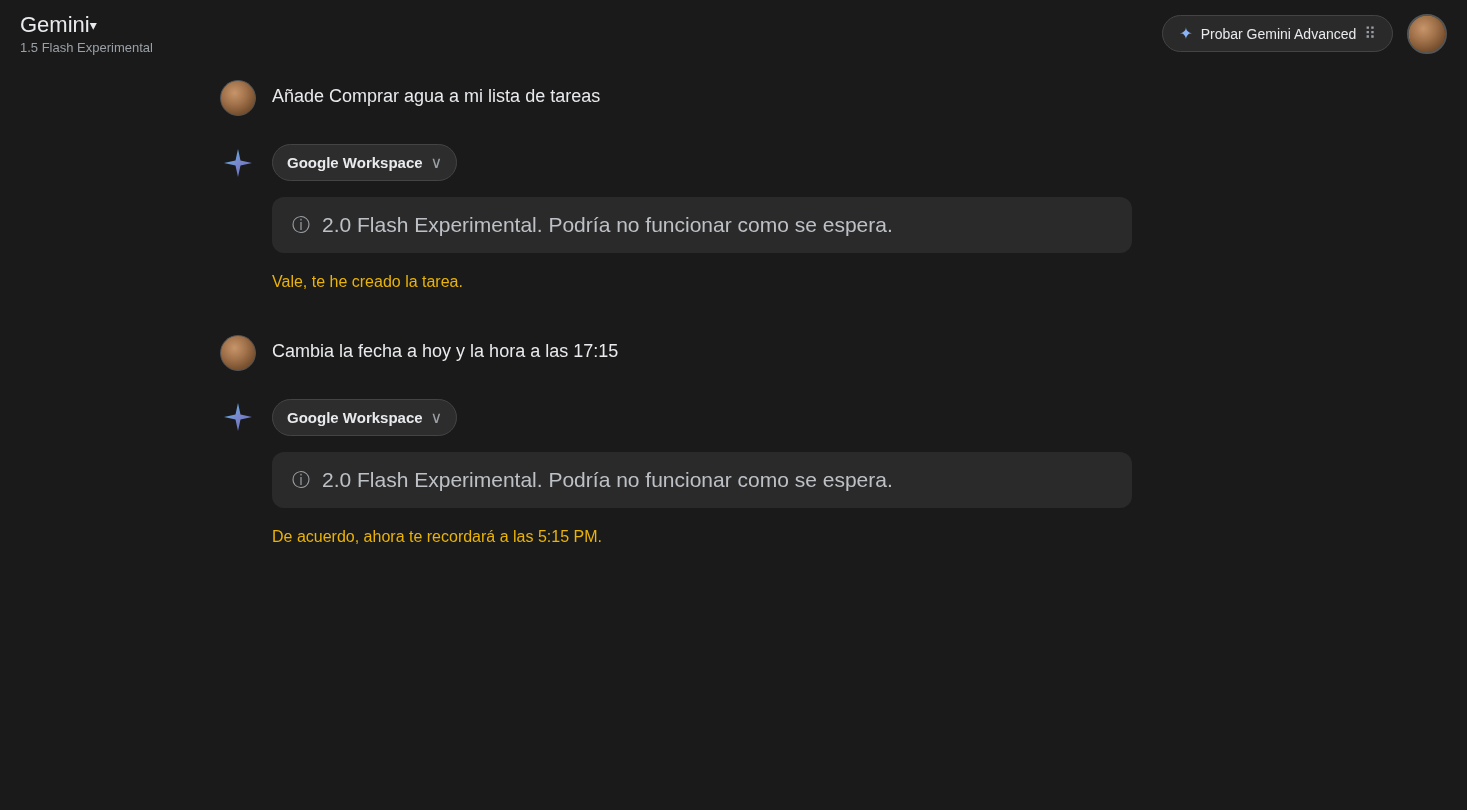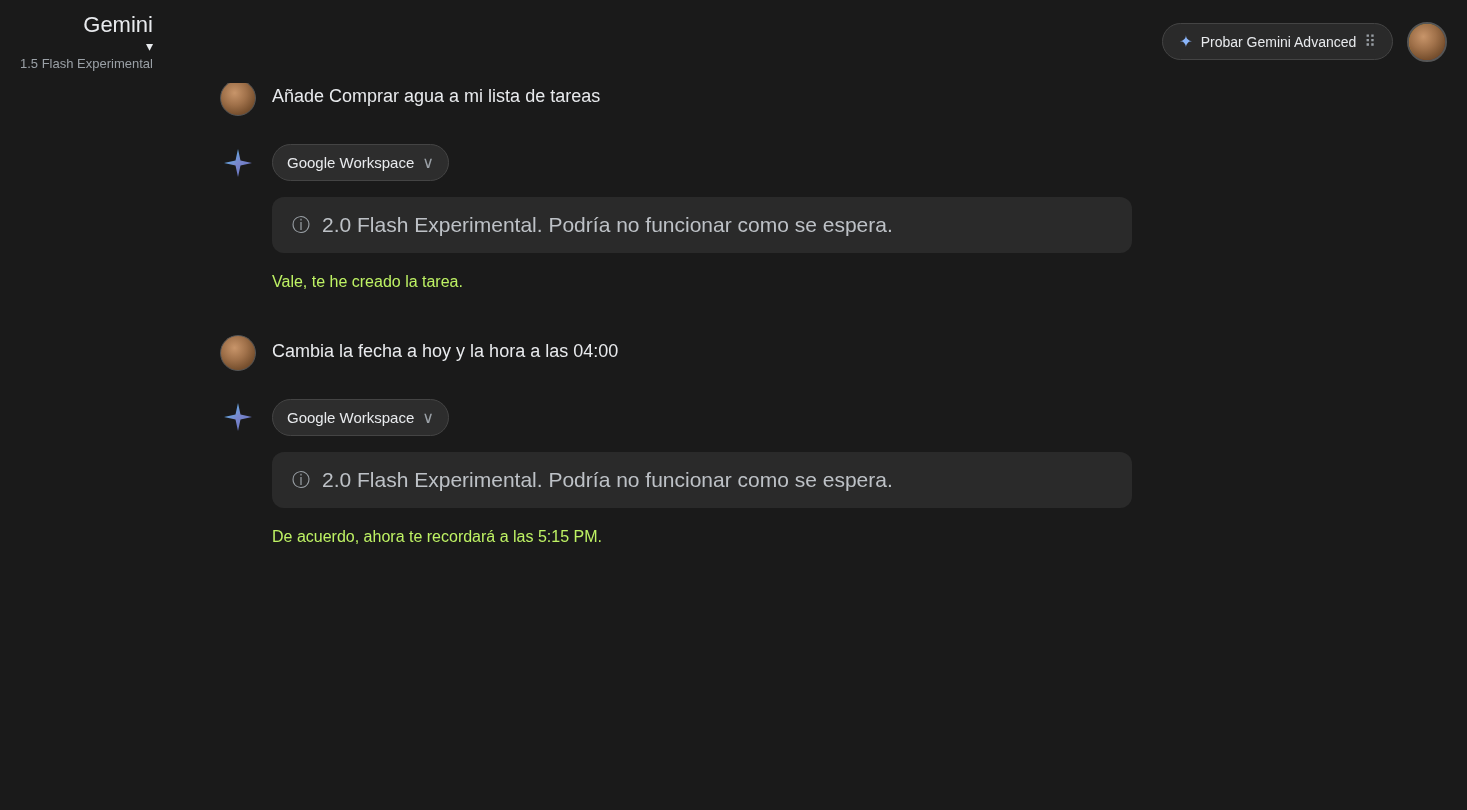--- a/index.html
+++ b/index.html
@@ -31,23 +31,22 @@
       z-index: 100;
     }
 
     .header-left {
       display: flex;
       flex-direction: column;
     }
 
     .header-title {
       display: flex;
-      align-items: flex-end;
+      align-items: center;
       gap: 0;
-      flex-direction: column;
     }
 
     .app-name {
       font-size: 22px;
       font-weight: 400;
       color: #e8eaed;
     }
 
     .dropdown-arrow {
       color: #e8eaed;
@@ -184,21 +183,21 @@
       gap: 8px;
       background-color: #2d2d2d;
       border: 1px solid #444;
       border-radius: 20px;
       padding: 8px 14px;
       cursor: pointer;
     }
 
     .workspace-label {
       font-size: 15px;
-      font-weight: 400;
+      font-weight: 700;
       color: #e8eaed;
     }
 
     .chevron-down {
       color: #9aa0a6;
       font-size: 16px;
     }
 
     
     .info-box {
@@ -219,21 +218,21 @@
       flex-shrink: 0;
     }
 
     .info-text {
       font-size: 21px;
       color: #bdc1c6;
     }
 
     .ai-reply-text {
       font-size: 16px;
-      color: #bef264;
+      color: #eab308;
       margin-left: 52px;
       line-height: 1.6;
     }
   </style>
 </head>
 <body>
 
 <div class="header">
   <div class="header-left">
     <div class="header-title">
@@ -293,21 +292,21 @@
         </div>
 
         <p class="ai-reply-text">Vale, te he creado la tarea.</p>
       </div>
     </div>
 
     <div class="message-group">
 
       <div class="user-message">
         <div class="user-avatar"></div>
-        <span class="user-text">Cambia la fecha a hoy y la hora a las 04:00</span>
+        <span class="user-text">Cambia la fecha a hoy y la hora a las 17:15</span>
       </div>
 
       <div class="ai-response">
         <div class="ai-header-row">
 
           <div class="gemini-sparkle">
             <svg width="32" height="32" viewBox="0 0 32 32">
               <defs>
                 <linearGradient id="grad2" x1="0%" y1="0%" x2="100%" y2="100%">
                   <stop offset="0%" style="stop-color:#4fc3f7;stop-opacity:1"></stop>

